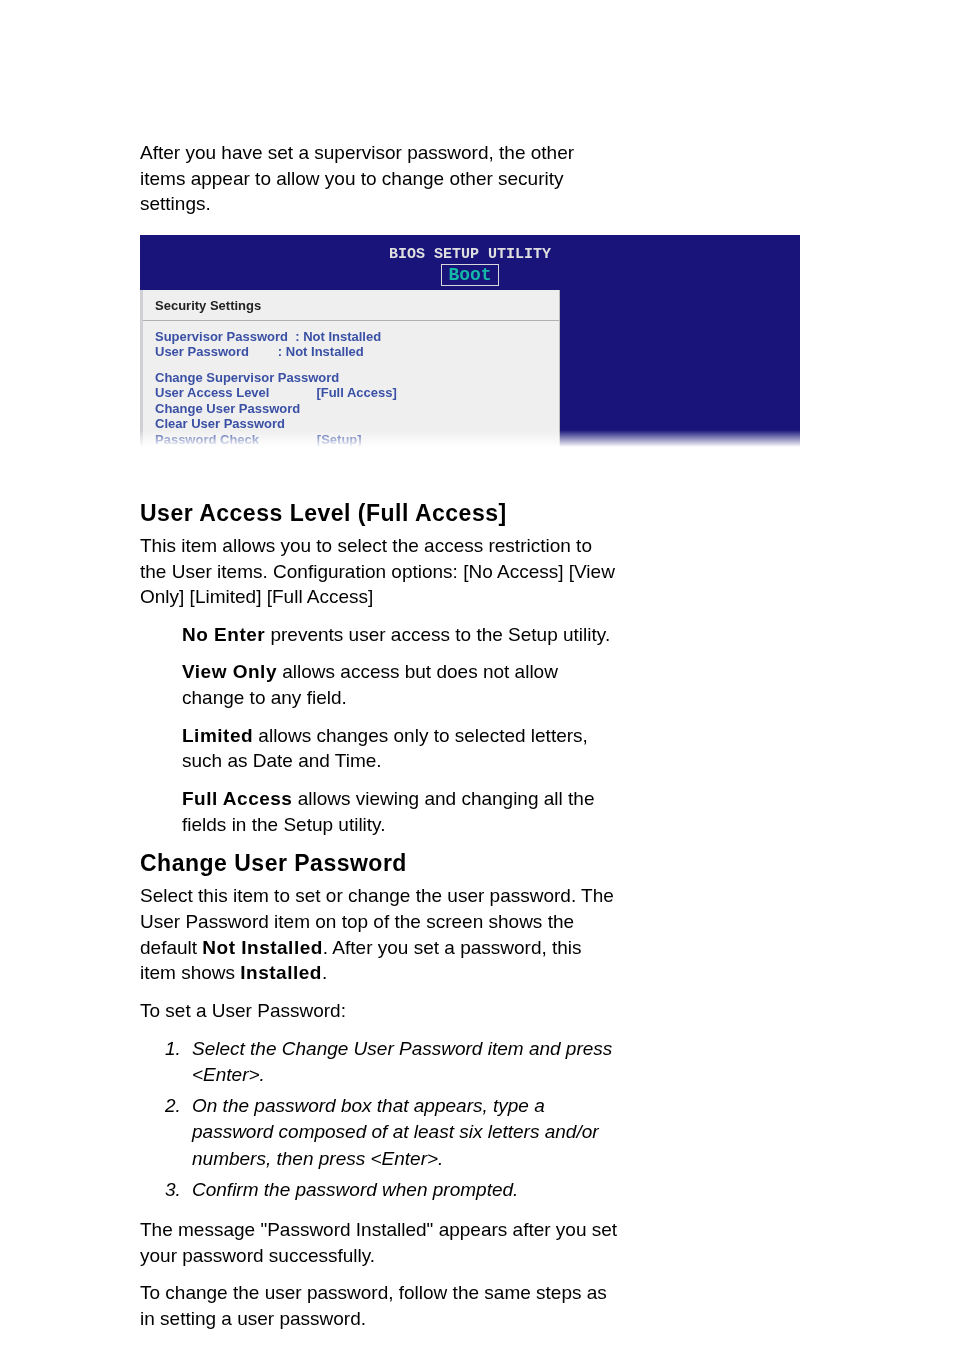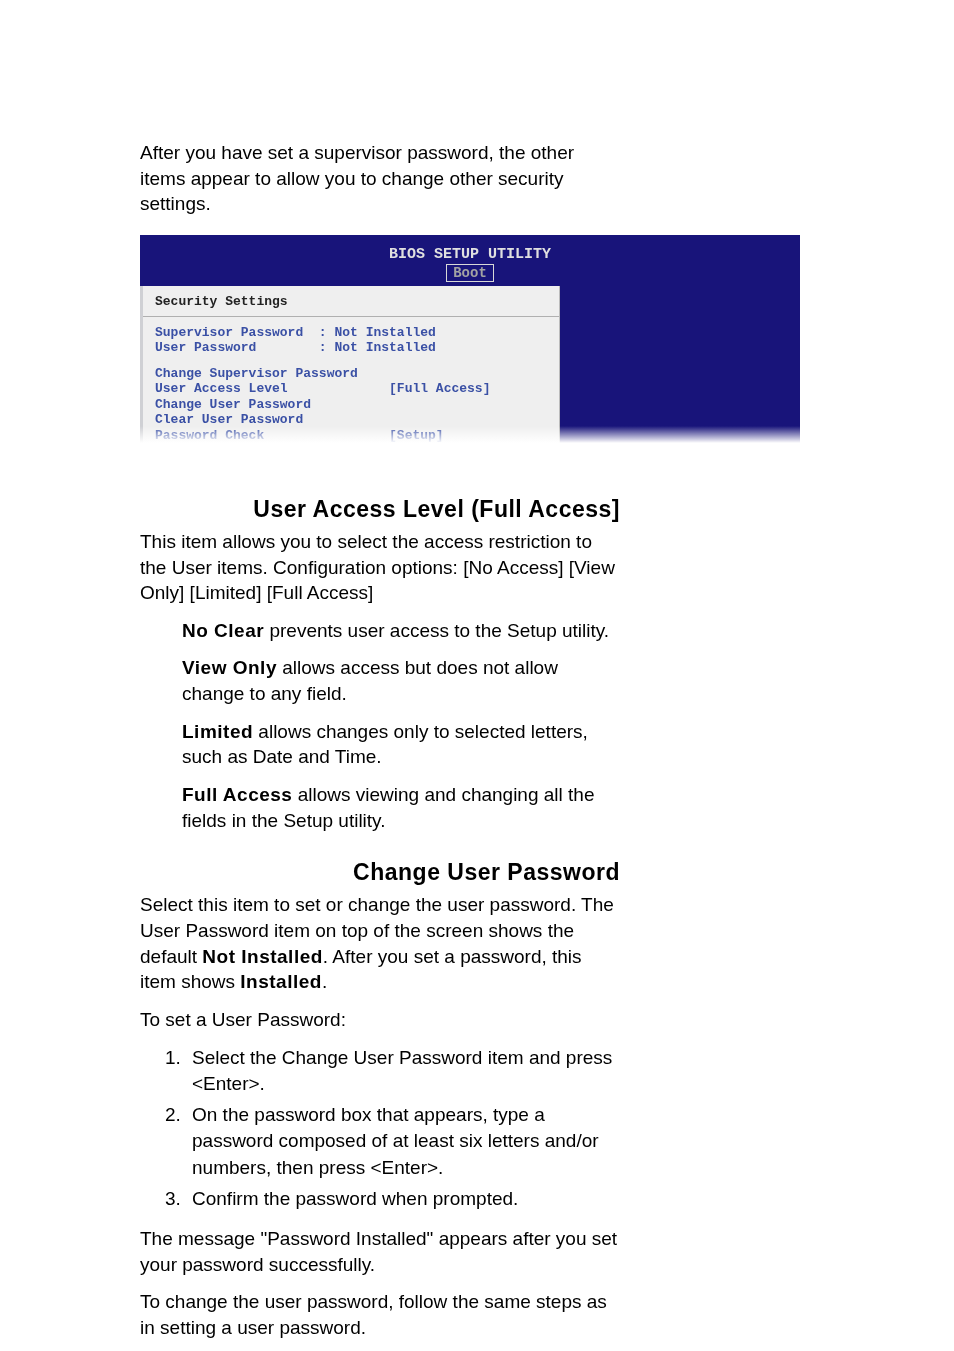--- a/index.html
+++ b/index.html
@@ -27,39 +27,39 @@
     background: #18147a;
     color: #e0e0e0;
     text-align: center;
     font-family: "Courier New", monospace;
     font-weight: bold;
     font-size: 15px;
     padding: 10px 0 3px 0;
     border: 1px solid #18147a;
   }
   .bios-titlebar .tab {
-    color: #a3a3a3;
+    color: #14b8a6;
     display: inline-block;
     border: 1px solid #d8d8d8;
     padding: 0 6px;
     margin-top: 1px;
-    font-size: 14px;
+    font-size: 18px;
   }
   .bios-body {
     display: flex;
     height: 160px;
     background: #efefef;
   }
   .bios-left {
     flex: 0 0 420px;
     background: #efefef;
     border-left: 3px solid #cfd0d4;
     border-right: 1px solid #bbb;
     padding: 8px 12px 8px 12px;
-    font-family: Liberation Mono, monospace;
+    font-family: Liberation Sans, sans-serif;
     font-size: 13px;
     font-weight: bold;
     color: #3a50a5;
     line-height: 1.2;
   }
   .bios-right {
     flex: 1;
     background: #18147a;
   }
   .bios-section-label {
@@ -82,22 +82,21 @@
     height: 34px;
     background: linear-gradient(to bottom, rgba(255,255,255,0) 0%, #ffffff 50%);
     pointer-events: none;
   }
 
   h3.section {
     font-family: "Trebuchet MS", Arial, sans-serif;
     font-size: 23px;
     font-weight: 900;
     letter-spacing: 0.5px;
-    margin: 26px 0 6px 0;
-    text-align: right;
+    margin: 13px 0 6px 0;
   }
   .body-text {
     font-family: "Trebuchet MS", Arial, sans-serif;
     font-size: 19px;
     line-height: 1.35;
     margin-bottom: 12px;
   }
   .option-block {
     margin-left: 42px;
     margin-bottom: 12px;
@@ -114,20 +113,21 @@
     letter-spacing: 0.5px;
   }
 
   ol.steps {
     list-style: decimal;
     padding-left: 46px;
     font-family: "Trebuchet MS", Arial, sans-serif;
     font-size: 19px;
     line-height: 1.4;
     margin-bottom: 14px;
+    font-style: italic;
   }
   ol.steps li { padding-left: 6px; margin-bottom: 4px; }
 
   .footer {
     position: absolute;
     bottom: 60px;
     left: 140px;
     right: 140px;
   }
   .footer hr {
@@ -172,21 +172,21 @@
         <div class="bios-row"><span>Password Check</span>                <span class="bios-val">[Setup]</span></div>
       </div>
       <div class="bios-right"></div>
     </div>
     <div class="bios-fade"></div>
   </div>
 
   <h3 class="section">User Access Level (Full Access]</h3>
   <p class="body-text">This item allows you to select the access restriction to the User items. Configuration options: [No Access] [View Only] [Limited] [Full Access]</p>
 
-  <p class="option-block"><b>No Clear</b><span> prevents user access to the Setup utility.</span></p>
+  <p class="option-block"><b>No Enter</b><span> prevents user access to the Setup utility.</span></p>
   <p class="option-block"><b>View Only</b><span> allows access but does not allow change to any field.</span></p>
   <p class="option-block"><b>Limited</b><span> allows changes only to selected letters, such as Date and Time.</span></p>
   <p class="option-block"><b>Full Access</b><span> allows viewing and changing all the fields in the Setup utility.</span></p>
 
   <h3 class="section">Change User Password</h3>
   <p class="body-text">
     <span>Select this item to set or change the user password. The User Password item on top of the screen shows the default </span><b class="inline-strong">Not Installed</b><span>. After you set a password, this item shows </span><b class="inline-strong">Installed</b><span>.</span>
   </p>
 
   <p class="body-text">To set a User Password:</p>

